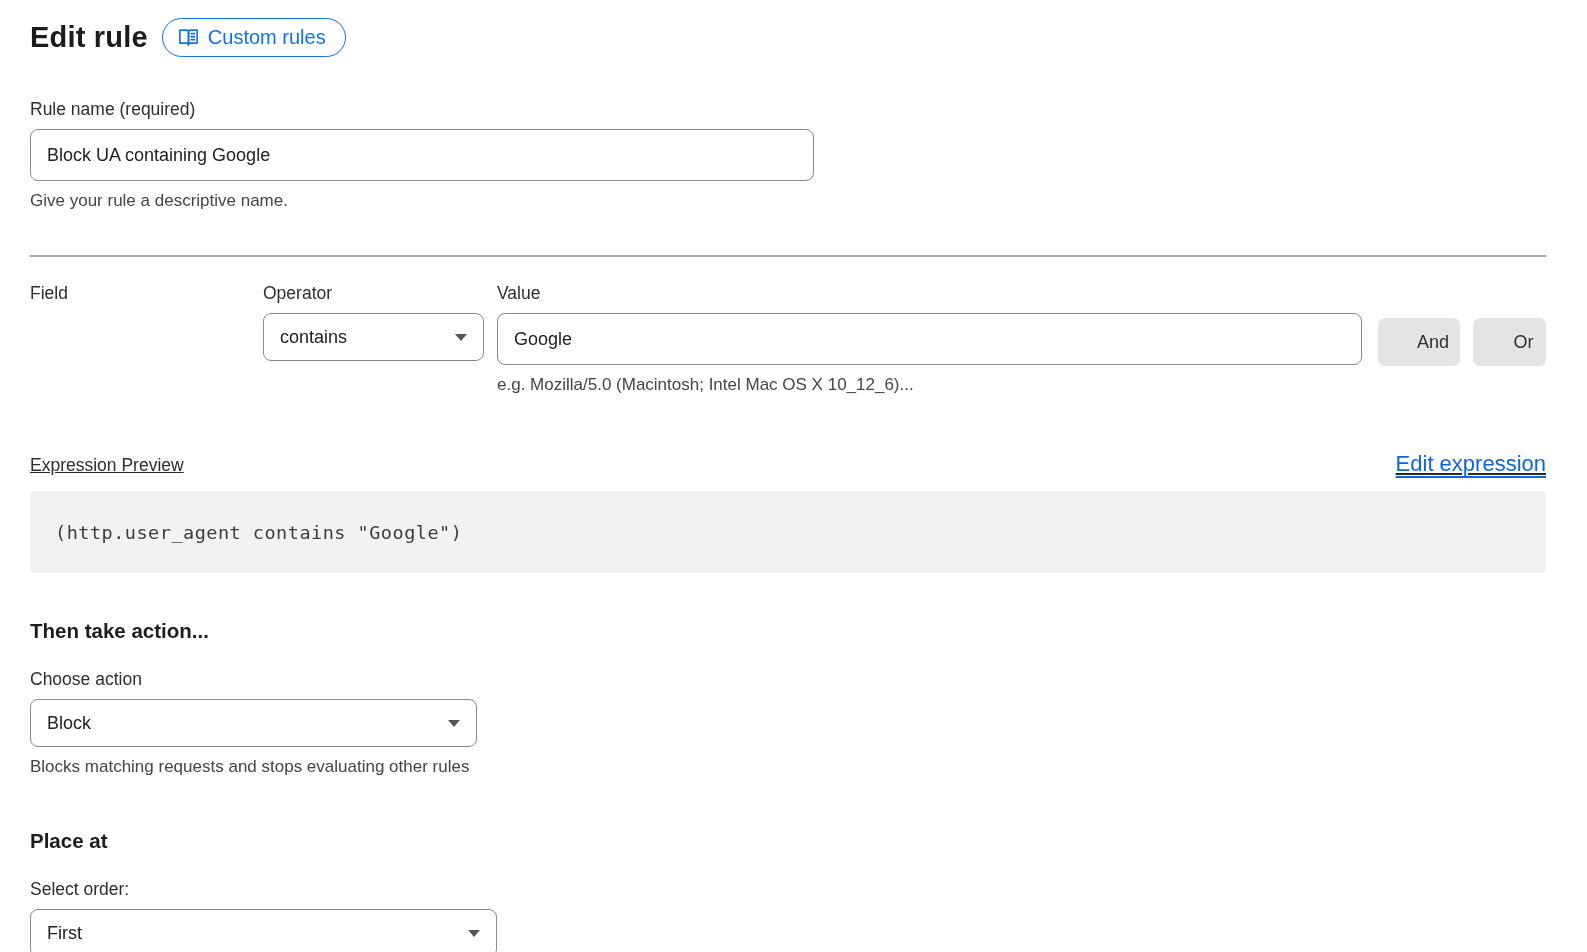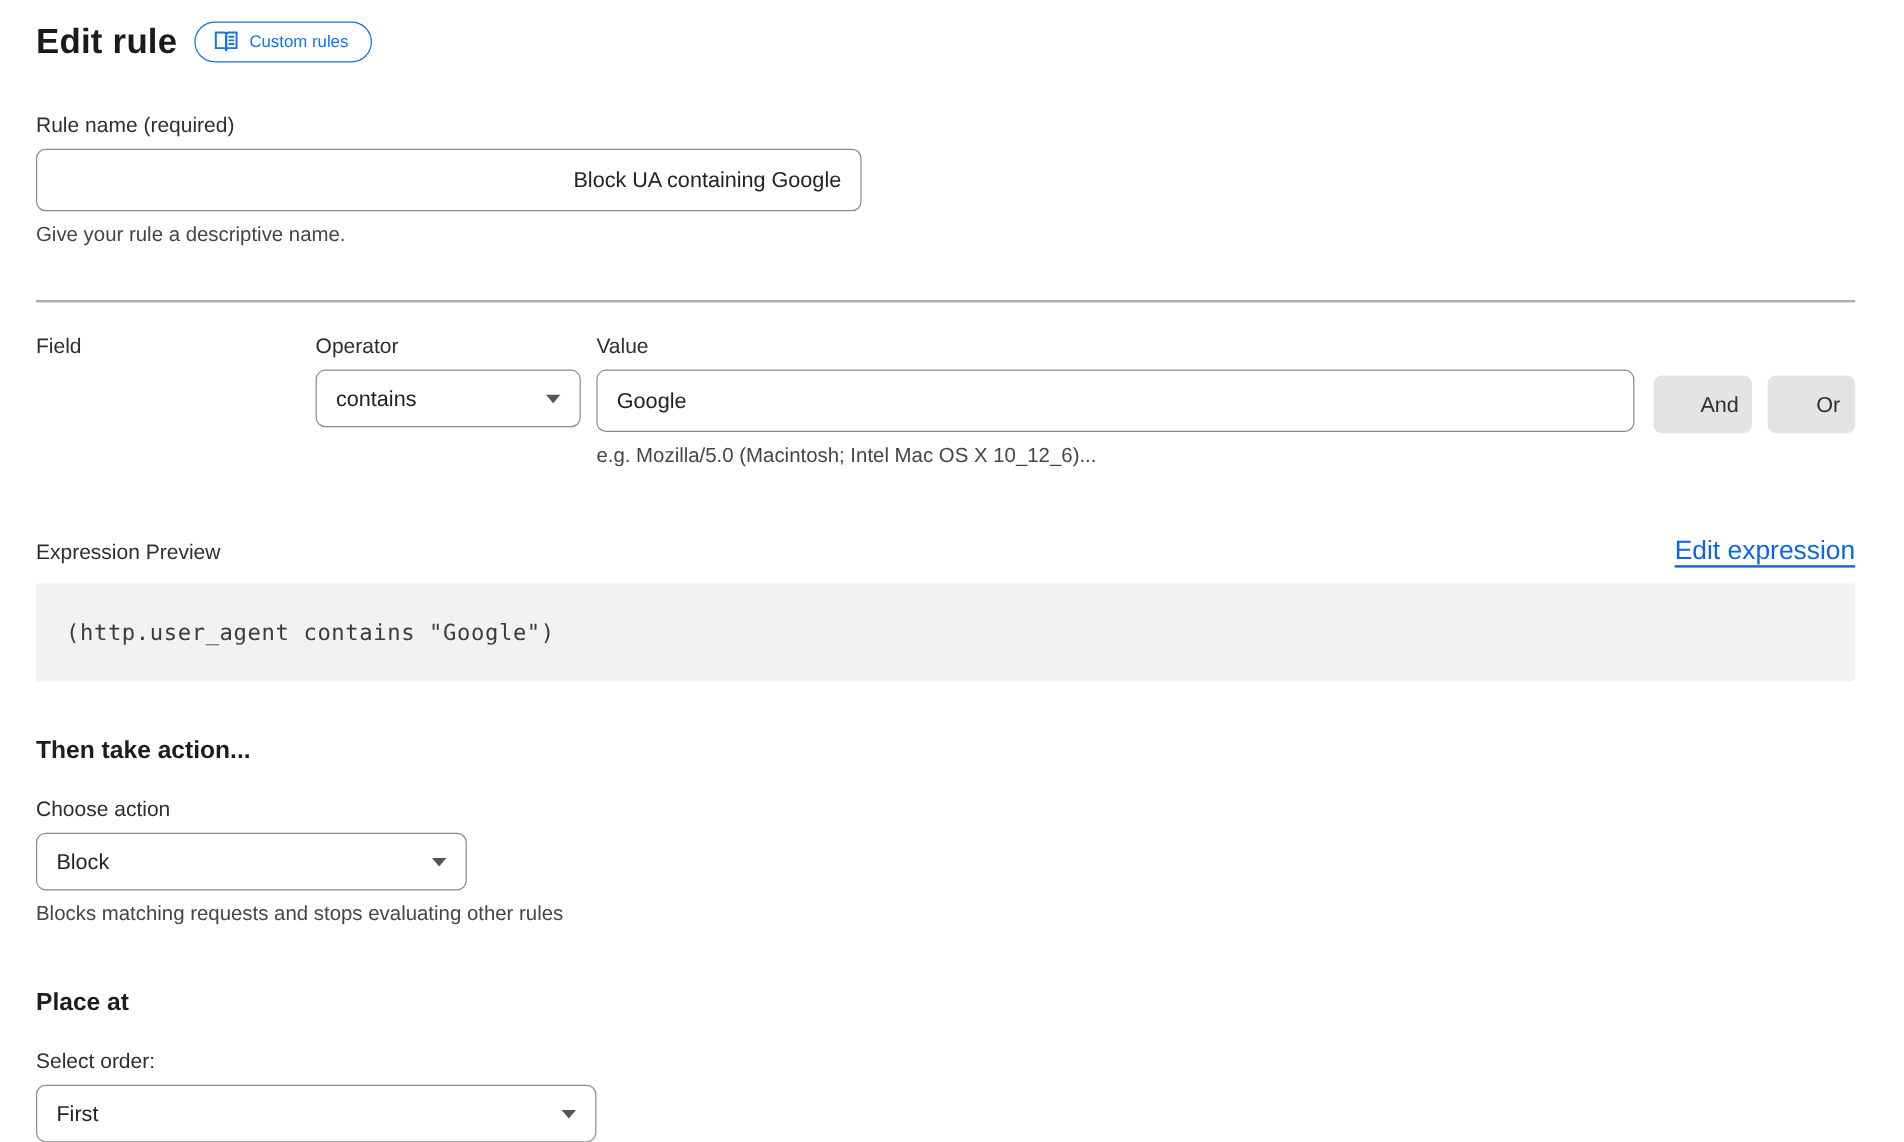--- a/index.html
+++ b/index.html
@@ -30,21 +30,21 @@
   }
   .pill-btn {
     display: inline-flex;
     align-items: center;
     gap: 9px;
     border: 1.5px solid #1172eb;
     border-radius: 999px;
     background: #ffffff;
     color: #1172eb;
     font-family: inherit;
-    font-size: 14px;
+    font-size: 20px;
     padding: 6px 19px 7px 15px;
     cursor: pointer;
     line-height: 1.2;
   }
   .pill-btn svg { display: block; }
 
   
   .field-label {
     font-size: 17.5px;
     color: #2e2e2e;
@@ -85,21 +85,21 @@
     width: 0; height: 0;
     border-left: 6px solid transparent;
     border-right: 6px solid transparent;
     border-top: 7px solid #555;
     margin-left: 12px;
     flex: none;
   }
 
   
   .rule-name-section { margin-top: 42px; }
-  .rule-name-section .text-input { width: 688px; text-align: right; }
+  .rule-name-section .text-input { width: 784px; }
 
   hr.divider {
     border: none;
     border-top: 2px solid #ababab;
     margin: 44px 0 0 0;
   }
 
   
   .condition-row {
     display: flex;
@@ -129,20 +129,21 @@
   }
   .gray-btn.and { width: 82px; }
   .gray-btn.or  { width: 73px; }
 
   
   .expr-section { margin-top: 56px; }
   .expr-header {
     display: flex;
     align-items: baseline;
     justify-content: space-between;
+    text-decoration: underline;
   }
   .expr-label { font-size: 17.5px; color: #2e2e2e; }
   .edit-expression-link {
     font-size: 22px;
     color: #0d66e0;
     text-decoration: underline;
     text-underline-offset: 5px;
     text-decoration-thickness: 1.5px;
     cursor: pointer;
   }
@@ -163,21 +164,21 @@
   }
 
   
   .section-heading {
     font-size: 20.5px;
     font-weight: 700;
     color: #1d1d1d;
   }
   .action-section { margin-top: 46px; }
   .action-section .field-label { margin-top: 26px; }
-  .action-section .select-box { width: 359px; }
+  .action-section .select-box { width: 447px; }
   .placement-section { margin-top: 52px; }
   .placement-section .field-label { margin-top: 26px; }
   .placement-section .select-box { width: 467px; }
 </style>
 </head>
 <body>
 
 <div class="page">
 
   <div class="header-row">

